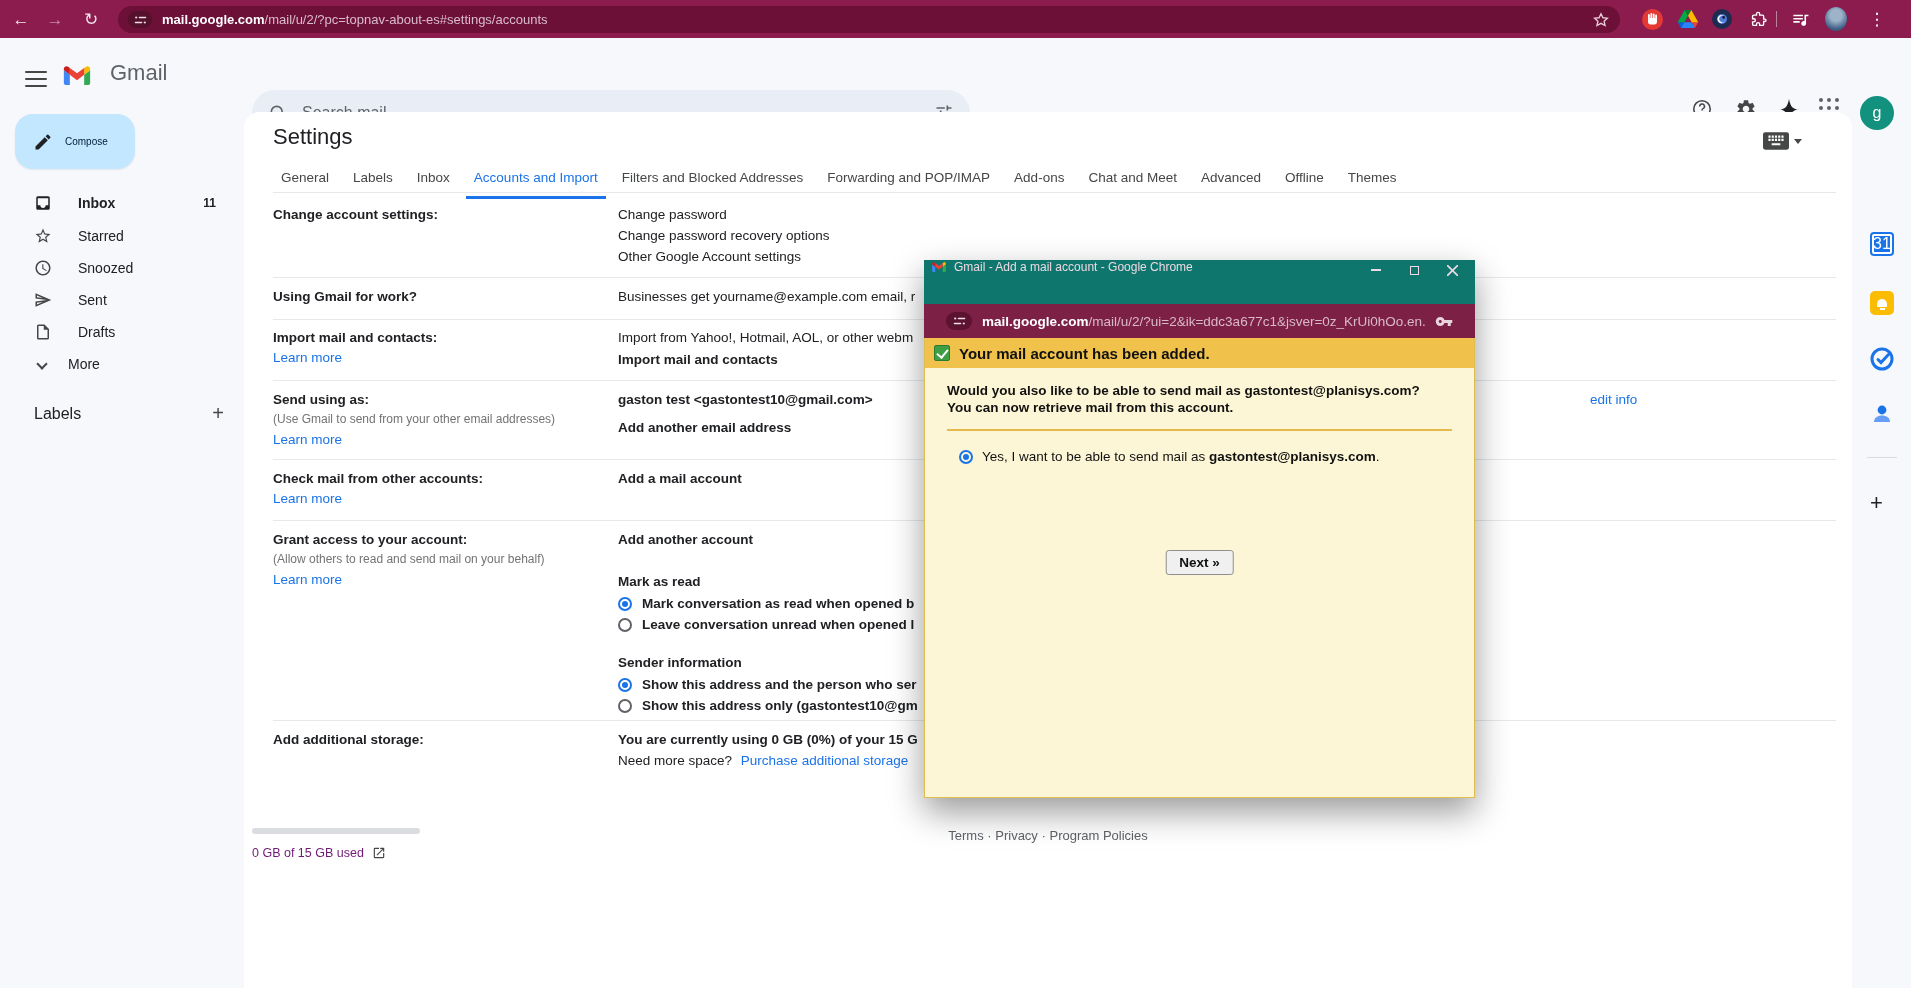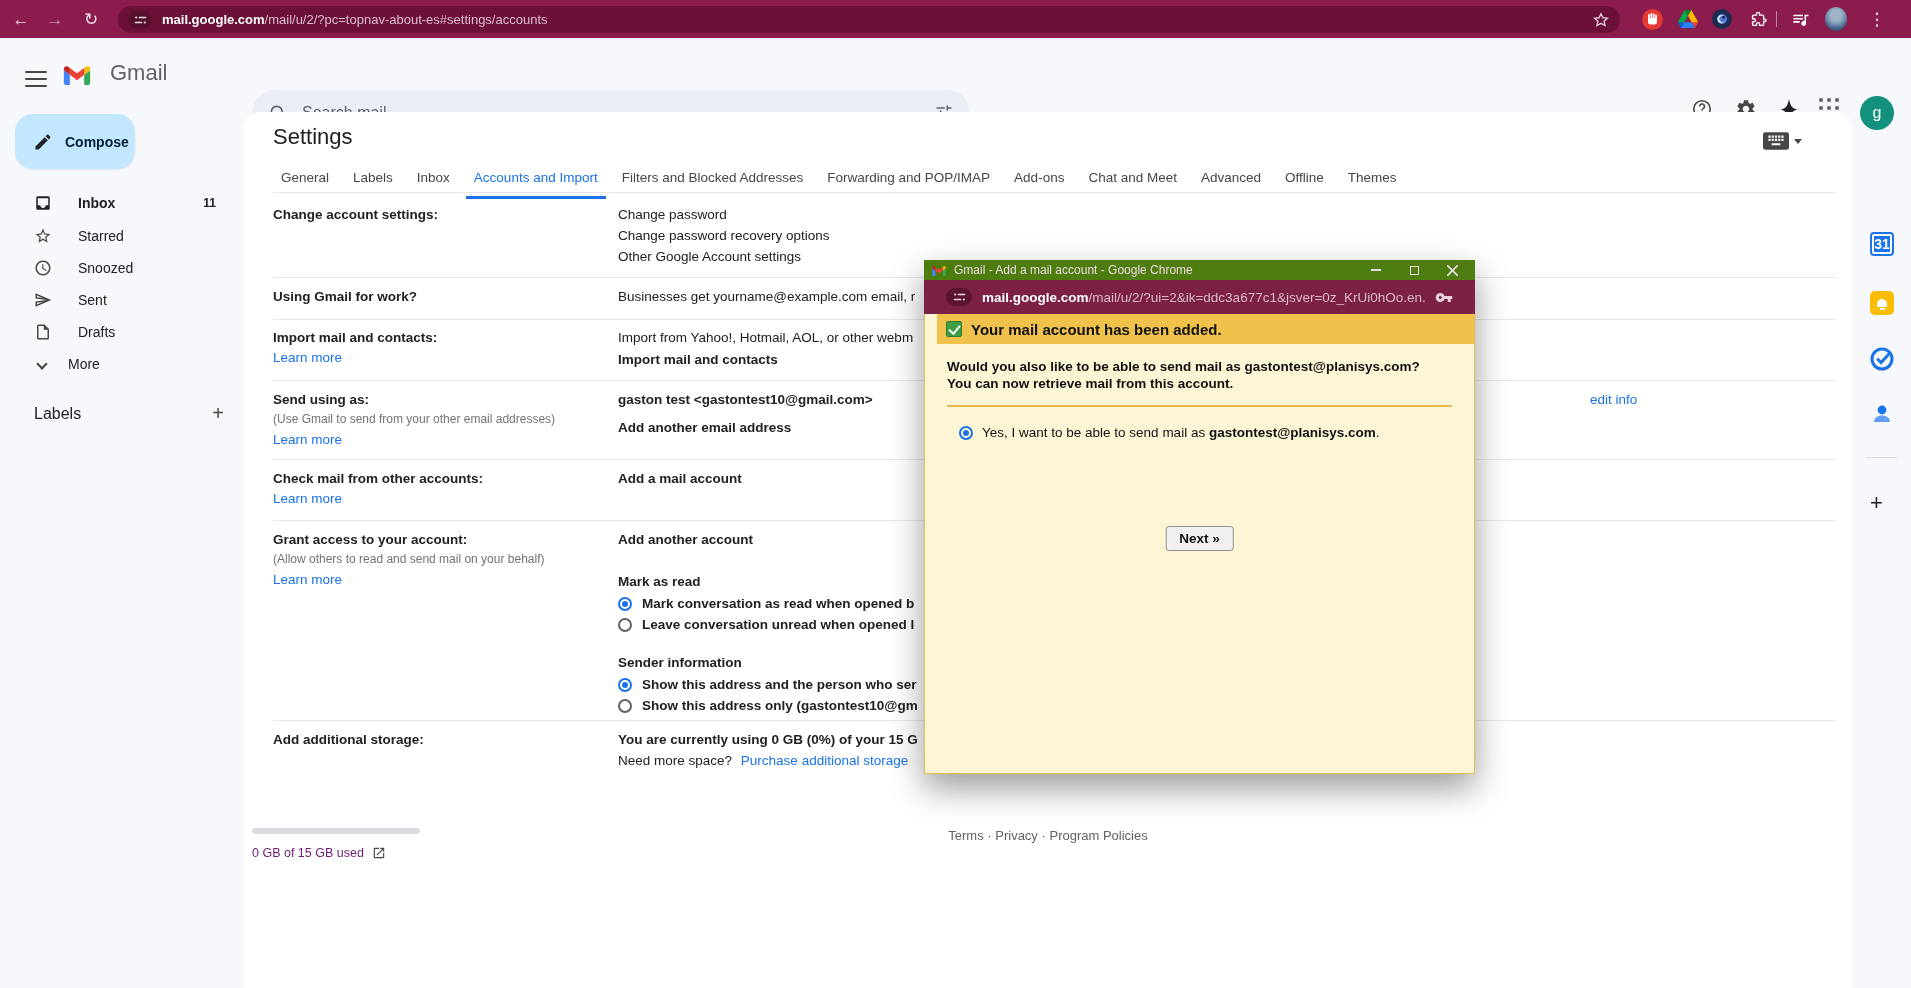--- a/index.html
+++ b/index.html
@@ -26,21 +26,21 @@
   #hamburger span { display:block; height:2px; background:#444746; margin:5px 3px; border-radius:1px; }
   #gmail-logo { position:absolute; left:62px; top:22px; display:flex; align-items:center; gap:18px; }
   #gmail-logo .logo-text { font-size:22px; color:#5f6368; }
   #search-bar { position:absolute; left:252px; top:52px; width:718px; height:46px; background:#e9eef6; border-radius:24px; display:flex; align-items:center; padding:0 16px; }
   #search-bar .ph { color:#5f6368; font-size:16px; margin-left:14px; flex:1; }
   .hdr-ico { position:absolute; top:51px; width:40px; height:40px; border-radius:50%; display:flex; align-items:center; justify-content:center; cursor:pointer; }
   #header-avatar { position:absolute; left:1860px; top:58px; width:34px; height:34px; border-radius:50%; background:#12917e; color:#fff; font-size:16px; display:flex; align-items:center; justify-content:center; cursor:pointer; }
 
   
   #compose-btn { position:absolute; left:15px; top:114px; width:120px; height:55px; background:#c2e7ff; border-radius:18px; display:flex; align-items:center; gap:12px; padding-left:18px; cursor:pointer; box-shadow:0 1px 2px rgba(0,0,0,.08); }
-  #compose-btn .lbl { font-size:14px; color:#001d35; font-weight:700; }
+  #compose-btn .lbl { font-size:10px; color:#001d35; font-weight:400; }
   .side-item { position:absolute; left:8px; width:230px; height:33px; border-radius:0 17px 17px 0; display:flex; align-items:center; padding-left:26px; gap:26px; font-size:14px; color:#202124; cursor:pointer; }
   .side-item .cnt { margin-left:auto; margin-right:22px; font-size:12px; font-weight:bold; }
   .chev { width:8px; height:8px; border-right:2px solid #444746; border-bottom:2px solid #444746; transform:rotate(45deg); }
   #labels-heading { position:absolute; left:34px; top:405px; font-size:16px; color:#202124; }
   #labels-plus { position:absolute; left:205px; top:400px; width:26px; height:26px; text-align:center; line-height:26px; font-size:20px; color:#444746; cursor:pointer; }
 
   
   #card { position:absolute; left:244px; top:112px; width:1608px; height:876px; background:#ffffff; border-radius:16px 16px 0 0; }
   #settings-title { position:absolute; left:29px; top:12px; font-size:22px; color:#202124; }
   #input-tools { position:absolute; right:50px; top:20px; display:flex; align-items:center; gap:5px; cursor:pointer; }
@@ -61,29 +61,29 @@
   #card-footer { position:absolute; left:0; right:0; top:716px; text-align:center; font-size:13px; color:#5f6368; }
 
   
   #side-panel { position:absolute; right:0; top:112px; width:58px; height:876px; }
   .panel-ico { position:absolute; left:15px; width:28px; height:28px; cursor:pointer; display:flex; align-items:center; justify-content:center; }
   #panel-div { position:absolute; left:14px; top:345px; width:30px; height:1px; background:#dadce0; }
   #panel-plus { position:absolute; left:17px; top:378px; font-size:22px; color:#202124; cursor:pointer; }
 
   
   #popup { position:absolute; left:924px; top:260px; width:551px; z-index:50; box-shadow:0 14px 34px rgba(0,0,0,.4); border-radius:2px; }
-  #popup-titlebar { height:20px; background:#4d7c0f; display:flex; align-items:center; padding:0 8px; gap:8px; }
+  #popup-titlebar { height:44px; background:#0f766e; display:flex; padding:0 8px; gap:8px; }
   #popup-title { font-size:12px; color:#ecd9e1; flex:1; white-space:nowrap; overflow:hidden; }
   .win-ctl { width:30px; height:20px; display:flex; align-items:center; justify-content:center; cursor:pointer; }
   #popup-urlrow { height:34px; background:#7c2145; display:flex; align-items:center; padding:0 22px; gap:10px; }
   #popup-urlrow .site-pill { width:26px; height:18px; border-radius:9px; background:#5c132f; display:flex; align-items:center; justify-content:center; flex:none; }
   #popup-url { font-size:13.5px; color:#d9b9c6; white-space:nowrap; overflow:hidden; flex:1; }
   #popup-url .domain { color:#fff; font-weight:bold; }
   #popup-body { height:460px; background:#fcf6d6; border:1px solid #dfbd50; border-top:none; position:relative; }
-  #popup-banner { height:30px; background:#f0c24c; display:flex; align-items:center; gap:9px; padding:0 9px;margin-left:12px; }
+  #popup-banner { height:30px; background:#f0c24c; display:flex; align-items:center; gap:9px; padding:0 9px; }
   #popup-banner .txt { font-size:15px; font-weight:bold; color:#111; }
   #green-check { width:16px; height:16px; background:#3d9e44; border:1px solid #2c7d33; border-radius:2px; position:relative; flex:none; }
   #green-check::after { content:""; position:absolute; left:4px; top:1px; width:5px; height:9px; border-right:2.5px solid #fff; border-bottom:2.5px solid #fff; transform:rotate(40deg); }
   #popup-text { padding:14px 22px 0 22px; font-size:13.5px; font-weight:bold; color:#111; line-height:17px; }
   #popup-hr { margin:13px 22px 0 22px; border-top:2px solid #e6b94c; }
   .pop-radio-line { display:flex; align-items:center; gap:9px; margin:0 12px 0 34px; font-size:13.5px; color:#111; }
   .pop-radio-line.first { margin-top:18px; }
   .pop-radio-line.second { margin-top:11px; }
   .pop-note { font-size:11px; color:#111; }
   #next-btn { position:absolute; left:50%; transform:translateX(-50%); top:212px; background:#f0f0f0; border:1px solid #8f8f8f; border-radius:3px; padding:4px 13px; font-size:13.5px; font-weight:bold; color:#111; cursor:pointer; font-family:"Liberation Sans",sans-serif; }
@@ -376,21 +376,21 @@
     <span>·</span>
     <a class="lnk" style="color:#5f6368">Privacy</a>
     <span>·</span>
     <a class="lnk" style="color:#5f6368">Program Policies</a>
   </div>
 </div>
 
 <div id="side-panel">
   <span class="panel-ico" style="top:118px">
     <div style="width:24px;height:24px;border-radius:4px;background:#fff;border:2px solid #1a73e8;position:relative">
-      <div style="position:absolute;inset:2px;background:#1a73e8;color:#fff;font-size:14px;font-weight:bold;display:flex;align-items:center;justify-content:center">31</div>
+      <div style="position:absolute;inset:2px;background:#1a73e8;color:#fff;font-size:16px;font-weight:normal;display:flex;align-items:center;justify-content:center">31</div>
     </div>
   </span>
   <span class="panel-ico" style="top:177px">
     <div style="width:24px;height:24px;border-radius:5px;background:#fbbc04;display:flex;align-items:center;justify-content:center">
       <div style="width:10px;height:8px;background:#fff;border-radius:5px 5px 1px 1px;position:relative">
           <div style="position:absolute;left:2.5px;bottom:-3px;width:5px;height:2px;background:#fff"></div>
         </div>
     </div>
   </span>
   <span class="panel-ico" style="top:233px">

